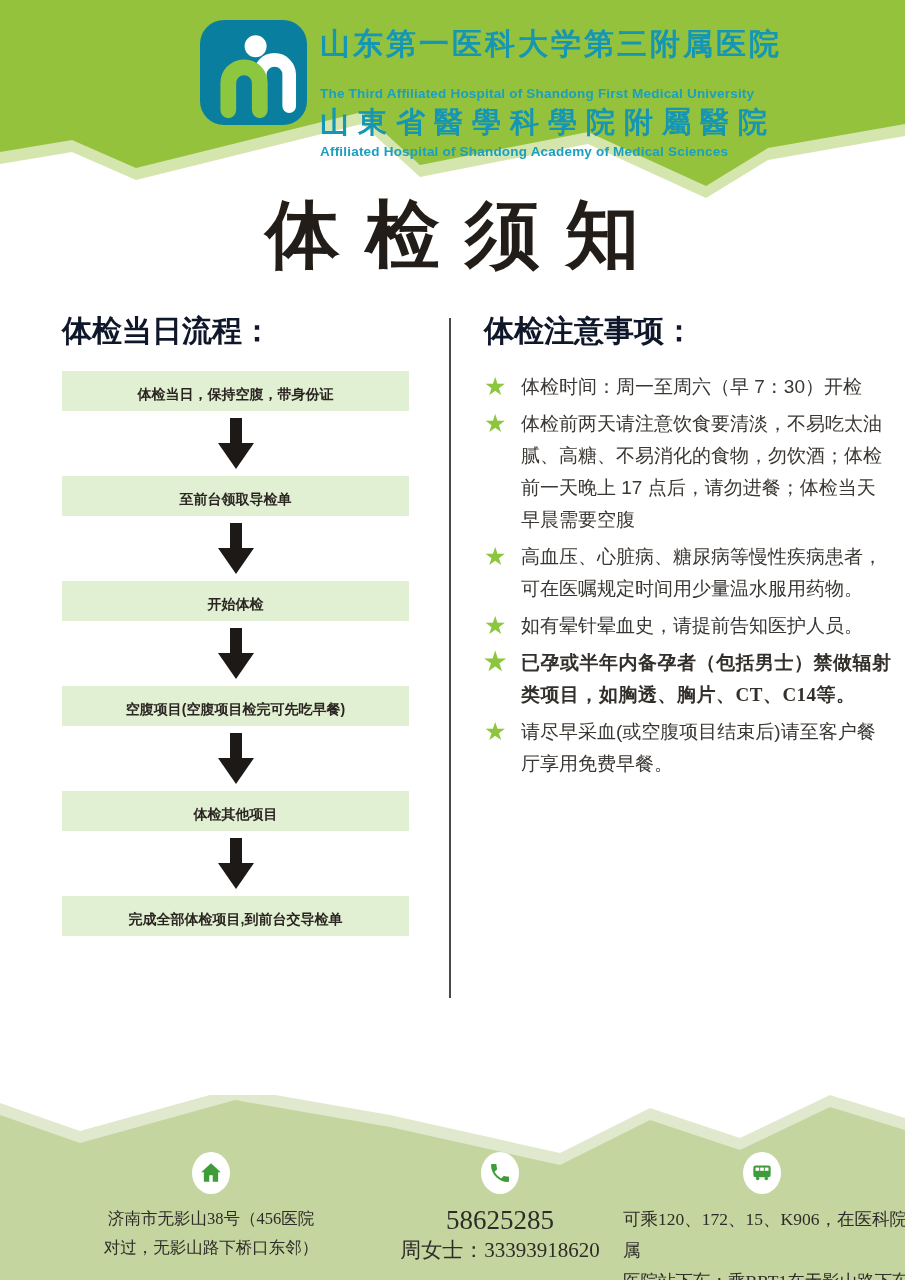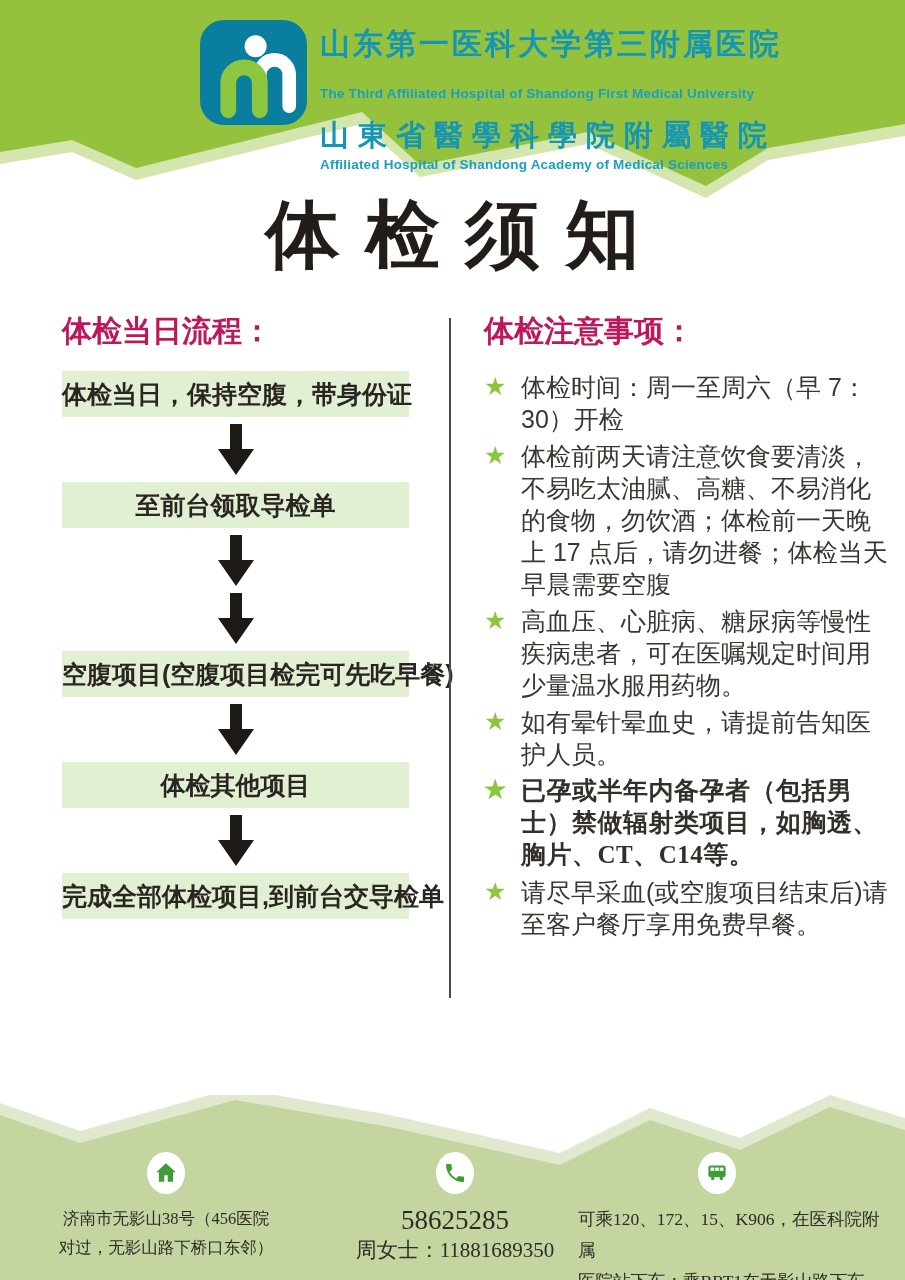--- a/index.html
+++ b/index.html
@@ -8,52 +8,52 @@
 
   
   .hdr-svg{position:absolute;top:0;left:0;}
   .logo{position:absolute;left:200px;top:20px;width:107px;height:105px;background:#0a7e9e;
         border-radius:24px;}
   .hdr-text{position:absolute;left:320px;top:24px;width:570px;color:#1295b2;}
   .hosp-cn1{font-family:"DejaVu Serif","Liberation Serif",serif;font-weight:bold;
             font-size:30px;letter-spacing:3px;color:#1496b4;white-space:nowrap;}
   .hosp-en1{font-size:13.5px;font-weight:bold;color:#1a9fc0;margin-top:21px;letter-spacing:.2px;}
   .hosp-cn2{font-family:"DejaVu Serif","Liberation Serif",serif;font-weight:bold;
-            font-size:29px;letter-spacing:9px;color:#1496b4;margin-top:15px;white-space:nowrap;}
+            font-size:29px;letter-spacing:9px;color:#1496b4;margin-top:2px;white-space:nowrap;}
   .hosp-en2{font-size:13.5px;font-weight:bold;color:#1a9fc0;margin-top:1px;letter-spacing:.2px;}
 
   
   .title{position:absolute;top:186px;left:0;width:905px;text-align:center;
          font-size:74px;font-weight:800;color:#221d18;letter-spacing:26px;padding-left:26px;
          box-sizing:border-box;}
 
   
   .flow-col{position:absolute;left:62px;top:311px;width:347px;}
-  .col-heading{font-size:30px;font-weight:800;color:#be185d;margin:0 0 19px 0;}
-  .fbox{background:#e1efd2;height:46px;line-height:46px;text-align:center;
-        font-size:25px;font-weight:bold;color:#2a2521;white-space:nowrap;}
+  .col-heading{font-size:30px;font-weight:800;color:#0f172a;margin:0 0 19px 0;}
+  .fbox{background:#e1efd2;height:40px;line-height:46px;text-align:center;
+        font-size:14px;font-weight:bold;color:#2a2521;white-space:nowrap;}
   .arrow{height:51px;margin:7px auto;width:36px;}
   .arrow .stem{width:12px;height:25px;background:#1d1916;margin:0 auto;}
   .arrow .head{width:0;height:0;margin:0 auto;border-left:18px solid transparent;
                border-right:18px solid transparent;border-top:26px solid #1d1916;}
 
   
   .divider{position:absolute;left:449px;top:318px;width:2px;height:680px;background:#4d4a46;}
 
   
   .notes-col{position:absolute;left:484px;top:311px;width:408px;}
-  .note{position:relative;padding-left:37px;font-size:25px;line-height:32px;
+  .note{position:relative;padding-left:37px;font-size:19px;line-height:32px;
         color:#3a3733;margin:0 0 5px 0;}
   .note::before{content:"★";position:absolute;left:0;top:-1px;font-size:25px;color:#8cc63f;}
   .note.kai{font-family:"Liberation Serif","DejaVu Serif",serif;font-weight:bold;
             color:#33302c;letter-spacing:.5px;}
 
   
   .ftr-svg{position:absolute;left:0;top:1095px;}
-  .ftr-group{position:absolute;text-align:center;z-index:3;}
+  .ftr-group{position:absolute;text-align:center;z-index:3;margin-left:45px;}
   .icon-circle{width:38px;height:42px;background:#ffffff;border-radius:50%;
                margin:0 auto 10px auto;display:flex;align-items:center;justify-content:center;}
   .ftr-serif{font-family:"Liberation Serif","DejaVu Serif",serif;color:#2e2c28;}
   .g-home{left:58px;top:1152px;width:216px;}
   .addr{font-size:16.5px;line-height:29px;}
   .g-phone{left:348px;top:1152px;width:214px;}
   .phone-main{font-size:27px;line-height:32px;}
   .phone-contact{font-size:21px;line-height:28px;}
   .g-bus{left:578px;top:1152px;width:305px;text-align:left;}
   .g-bus .icon-circle{margin-left:120px;}
@@ -92,20 +92,21 @@
     <div class="fbox">体检当日，保持空腹，带身份证</div>
     <div class="arrow">
         <div class="stem"></div>
         <div class="head"></div>
       </div>
     <div class="fbox">至前台领取导检单</div>
     <div class="arrow">
         <div class="stem"></div>
         <div class="head"></div>
       </div>
+    <div class="fbox">开始体检</div>
     <div class="arrow">
         <div class="stem"></div>
         <div class="head"></div>
       </div>
     <div class="fbox">空腹项目(空腹项目检完可先吃早餐)</div>
     <div class="arrow">
         <div class="stem"></div>
         <div class="head"></div>
       </div>
     <div class="fbox">体检其他项目</div>
@@ -143,21 +144,21 @@
     <div class="ftr-serif addr">对过，无影山路下桥口东邻）</div>
   </div>
 
   <div class="ftr-group g-phone">
     <div class="icon-circle">
       <svg width="24" height="24" viewBox="0 0 24 24">
         <path d="M6.6 10.8c1.4 2.8 3.8 5.1 6.6 6.6l2.2-2.2c.3-.3.7-.4 1-.2 1.1.4 2.3.6 3.6.6.6 0 1 .4 1 1V20c0 .6-.4 1-1 1C10.9 21 3 13.1 3 3.9 3 3.4 3.4 3 4 3h3.5c.6 0 1 .4 1 1 0 1.2.2 2.4.6 3.6.1.3 0 .7-.2 1l-2.3 2.2z" fill="#3f9c3a"></path>
       </svg>
     </div>
     <div class="ftr-serif phone-main">58625285</div>
-    <div class="ftr-serif phone-contact">周女士：11881689350</div>
+    <div class="ftr-serif phone-contact">周女士：33393918620</div>
   </div>
 
   <div class="ftr-group g-bus">
     <div class="icon-circle">
       <svg width="26" height="26" viewBox="0 0 24 24">
         <rect x="4" y="5" width="16" height="11" rx="2.2" fill="#3f9c3a"></rect>
         <rect x="6" y="7" width="3.4" height="3" fill="#ffffff"></rect>
         <rect x="10.3" y="7" width="3.4" height="3" fill="#ffffff"></rect>
         <rect x="14.6" y="7" width="3.4" height="3" fill="#ffffff"></rect>
         <circle cx="8" cy="17" r="1.6" fill="#3f9c3a"></circle>

